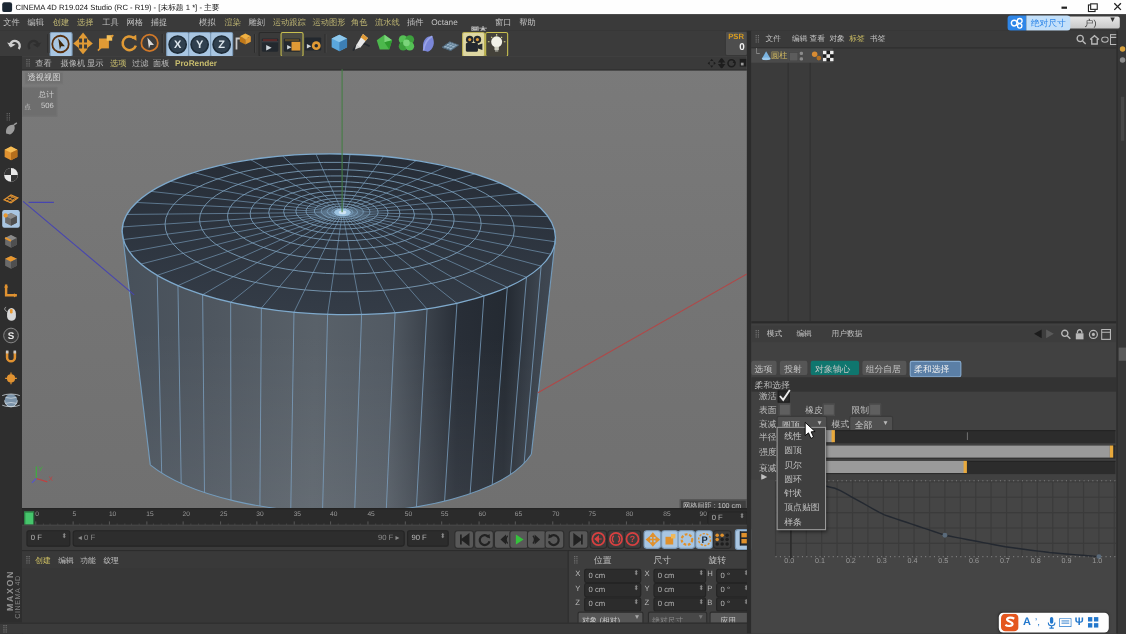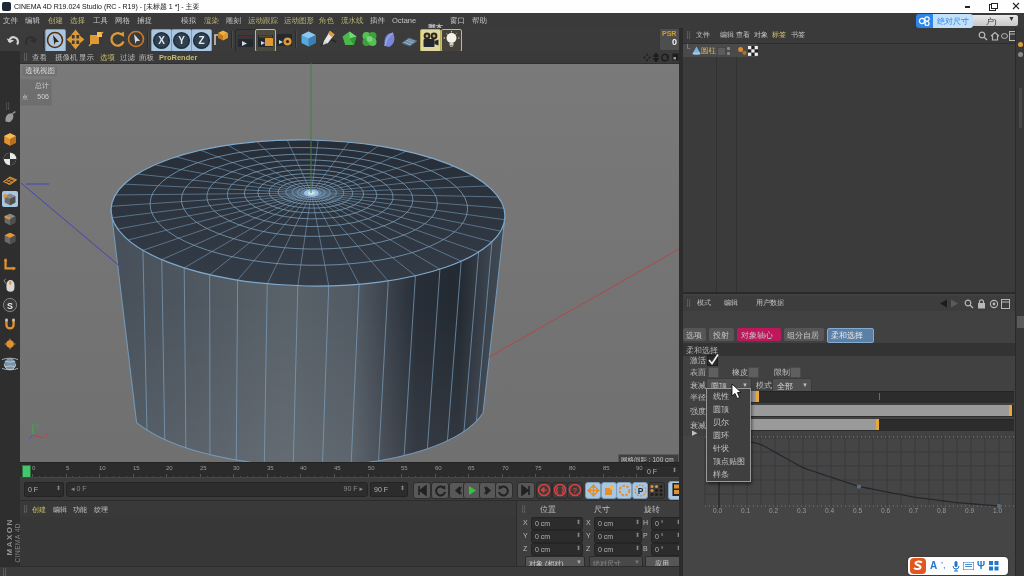--- a/index.html
+++ b/index.html
@@ -779,21 +779,21 @@
   </div>
 
 
   <div class="abs" style="left:0;top:33px;width:332px;height:15px;">
     <div class="abs" style="left:0px;top:1px;width:23px;height:13px;background:#565656;border-radius:2px;">
           <div class="t" style="left:3px;top:2px;font-size:8px;color:#c6c6c6;">选项</div>
         </div>
     <div class="abs" style="left:26px;top:1px;width:25px;height:13px;background:#565656;border-radius:2px;">
           <div class="t" style="left:4px;top:2px;font-size:8px;color:#c6c6c6;">投射</div>
         </div>
-    <div class="abs" style="left:54px;top:1px;width:44px;height:13px;background:#be185d;border-radius:2px;">
+    <div class="abs" style="left:54px;top:1px;width:44px;height:13px;background:#0f766e;border-radius:2px;">
           <div class="t" style="left:4px;top:2px;font-size:8px;color:#c6c6c6;">对象轴心</div>
         </div>
     <div class="abs" style="left:101px;top:1px;width:40px;height:13px;background:#565656;border-radius:2px;">
           <div class="t" style="left:3px;top:2px;font-size:8px;color:#c6c6c6;">组分自居</div>
         </div>
     <div class="abs" style="left:144px;top:1px;width:45px;height:13px;background:#5b7fa6;border:1px solid #85aacf;border-radius:2px;">
           <div class="t" style="left:3px;top:1px;font-size:8px;color:#eee;">柔和选择</div>
         </div>
   </div>
 

